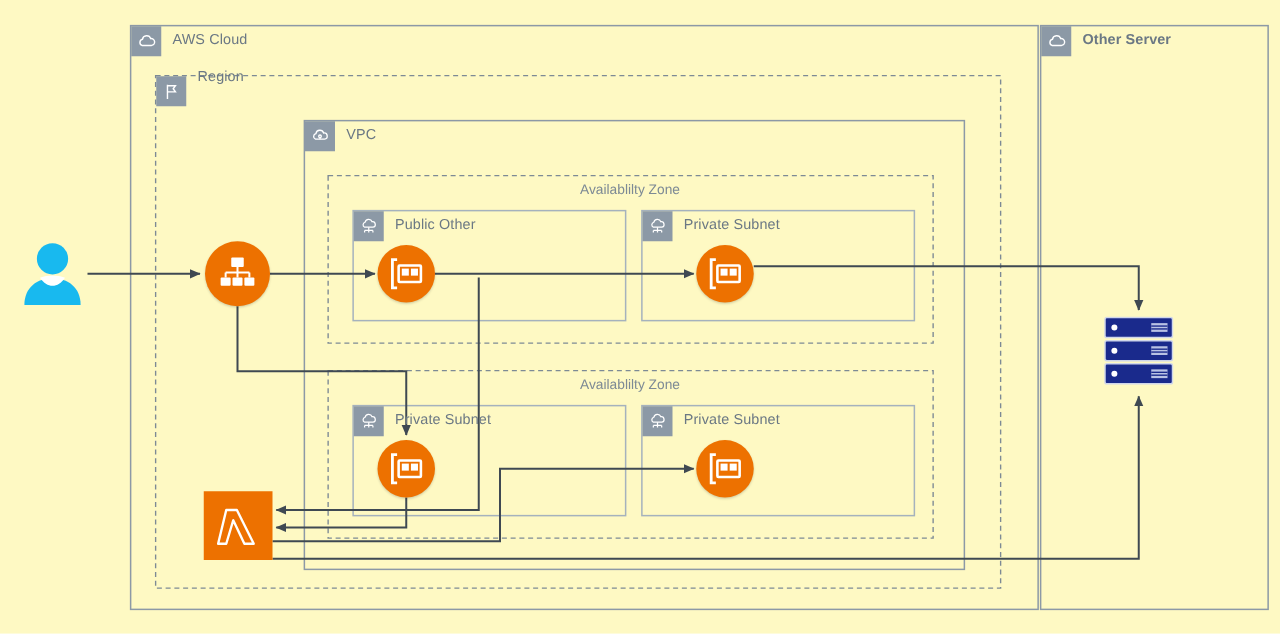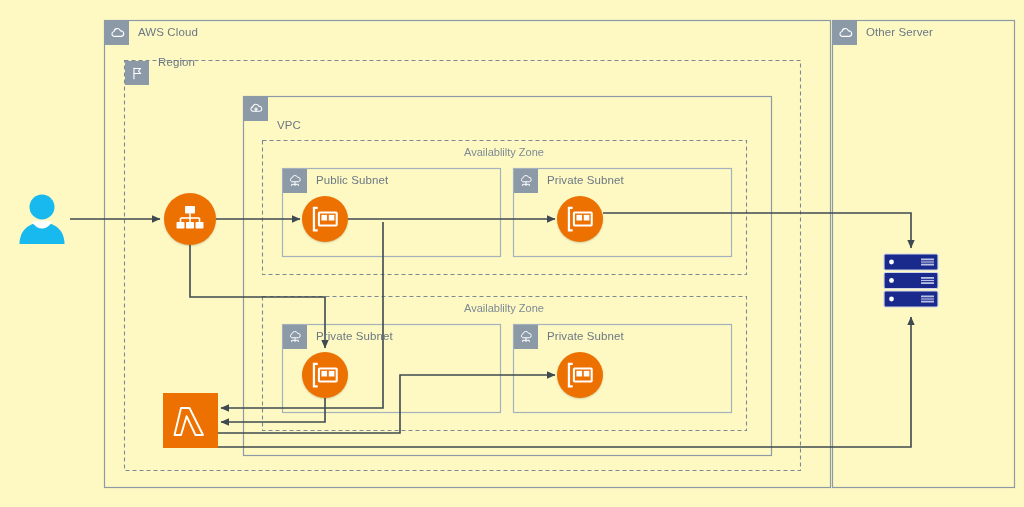--- a/index.html
+++ b/index.html
@@ -137,43 +137,43 @@
   </div>
   <div class="group-label" style="left:158px;top:57px;">Region</div>
 
   <div class="icon-badge" style="left:244px;top:97px;">
     <svg width="17" height="17" viewBox="0 0 24 24" fill="none" stroke="#ffffff" stroke-width="1.5">
       <path d="M6.2 14.6 A3.3 3.3 0 0 1 6.7 8.3 A4.5 4.5 0 0 1 15.4 7.6 A3.4 3.4 0 0 1 16.4 14.6 Z"></path>
       <circle cx="11.3" cy="11.4" r="1.5"></circle>
       <path d="M11.3 12.9 L11.3 14.6"></path>
     </svg>
   </div>
-  <div class="group-label" style="left:277px;top:120px;text-align:center;">VPC</div>
+  <div class="group-label" style="left:277px;top:103px;text-align:center;">VPC</div>
 
   <div class="az-label" style="left:262px;top:147px;width:484px;">Availablilty Zone</div>
   <div class="az-label" style="left:262px;top:303px;width:484px;">Availablilty Zone</div>
 
   <div class="icon-badge" style="left:833px;top:21px;">
     <svg width="17" height="17" viewBox="0 0 24 24" fill="none" stroke="#ffffff" stroke-width="1.6">
       <path d="M6.5 16 A3.6 3.6 0 0 1 7 9.1 A4.8 4.8 0 0 1 16.3 8.3 A3.7 3.7 0 0 1 17.4 16 Z"></path>
     </svg>
   </div>
-  <div class="group-label" style="left:866px;top:27px;">Other Server</div>
+  <div class="group-label" style="left:866px;top:27px;font-weight:bold;">Other Server</div>
 
   <div class="icon-badge" style="left:283px;top:169px;">
     <svg width="17" height="17" viewBox="0 0 24 24" fill="none" stroke="#ffffff" stroke-width="1.4">
       <path d="M6.6 12.4 A3 3 0 0 1 7.1 6.8 A4.2 4.2 0 0 1 15.1 6.2 A3.1 3.1 0 0 1 16 12.4 Z"></path>
       <path d="M11.3 12.4 L11.3 16"></path>
       <path d="M6.6 16 L16 16"></path>
       <path d="M6.6 16 L6.6 18.4"></path>
         <path d="M11.3 16 L11.3 18.4"></path>
         <path d="M16 16 L16 18.4"></path>
     </svg>
   </div>
-  <div class="group-label" style="left:316px;top:175px;">Public Subnet</div>
+  <div class="group-label" style="left:316px;top:175px;">Public Other</div>
 
   <div class="icon-badge" style="left:514px;top:169px;">
     <svg width="17" height="17" viewBox="0 0 24 24" fill="none" stroke="#ffffff" stroke-width="1.4">
       <path d="M6.6 12.4 A3 3 0 0 1 7.1 6.8 A4.2 4.2 0 0 1 15.1 6.2 A3.1 3.1 0 0 1 16 12.4 Z"></path>
       <path d="M11.3 12.4 L11.3 16"></path>
       <path d="M6.6 16 L16 16"></path>
       <path d="M6.6 16 L6.6 18.4"></path>
         <path d="M11.3 16 L11.3 18.4"></path>
         <path d="M16 16 L16 18.4"></path>
     </svg>

